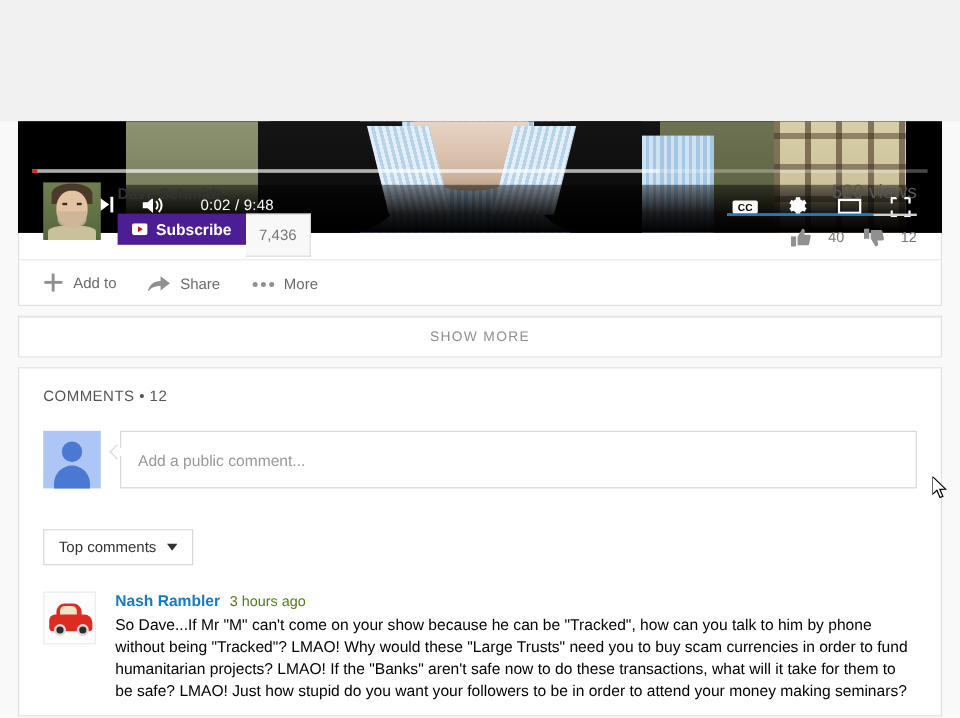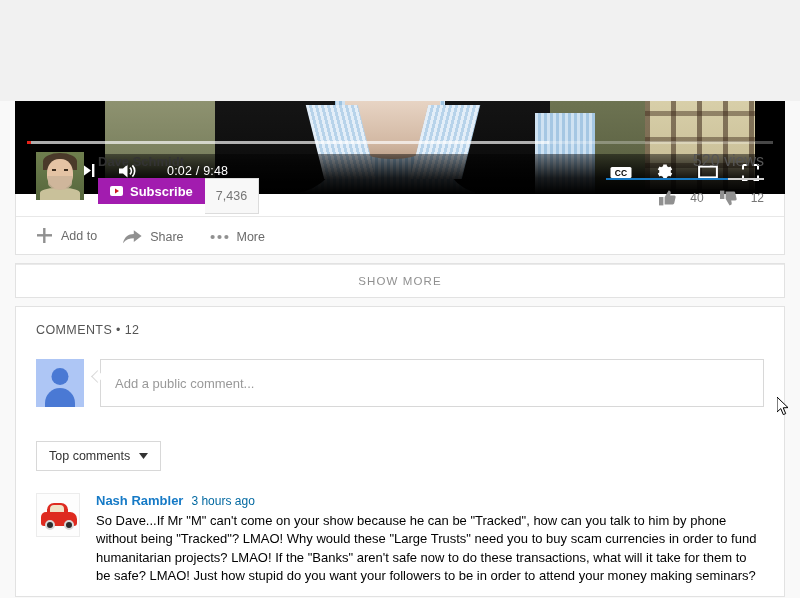--- a/index.html
+++ b/index.html
@@ -70,21 +70,21 @@
   .oa-hair { position: absolute; left: 7px; top: 1px; width: 34px; height: 17px; background: #4a3a2a; border-radius: 50% 50% 0 0; }
   .oa-face { position: absolute; left: 11px; top: 7px; width: 26px; height: 30px; background: #e4c3a4; border-radius: 46%; }
   .oa-eye-l { position: absolute; left: 16px; top: 17px; width: 4px; height: 2px; background: #3a2b1d; }
   .oa-eye-r { position: absolute; left: 28px; top: 17px; width: 4px; height: 2px; background: #3a2b1d; }
   .oa-beard { position: absolute; left: 12px; top: 24px; width: 24px; height: 14px; background: #cbb49a; border-radius: 0 0 50% 50%; opacity: .85; }
   .oa-body { position: absolute; left: 4px; bottom: 0; width: 40px; height: 12px; background: #c9c19a; border-radius: 40% 40% 0 0; }
 
   .owner-info { margin-left: 14px; padding-top: 2px; }
   .owner-name { font-size: 13px; font-weight: bold; color: #333; }
   .sub-row { display: flex; align-items: stretch; margin-top: 9px; height: 26px; }
-  .subscribe-btn { background: #a21caf; color: #fff; font-size: 13px; font-weight: bold;
+  .subscribe-btn { background: #4c1d95; color: #fff; font-size: 13px; font-weight: bold;
     display: flex; align-items: center; gap: 7px; padding: 0 12px; cursor: pointer; }
   .sub-count { background: #f8f8f8; border: 1px solid #dcdcdc; border-left: none;
     color: #767676; font-size: 12.5px; display: flex; align-items: center; padding: 17px 11px; }
 
   .views-block { position: absolute; right: 20px; top: 8px; width: 158px; text-align: right; }
   .views-count { font-size: 16px; color: #555; font-weight: 300; }
   .ratio-bar { margin-top: 8px; height: 2px; background: #d0d0d0; position: relative; }
   .ratio-bar .liked { position: absolute; left: 0; top: 0; height: 100%; background: #167ac6; }
   .ld-row { margin-top: 10px; display: flex; justify-content: flex-end; align-items: center; gap: 16px; }
   .ld-item { display: flex; align-items: center; gap: 14px; cursor: pointer; color: #909090; }
@@ -133,21 +133,21 @@
   .car-win { position: absolute; left: 13px; bottom: 24px; width: 14px; height: 7px;
     background: #f0e3c8; border-radius: 4px 4px 0 0; }
   .car-wheel-l { position: absolute; left: 8px; bottom: 6px; width: 10px; height: 10px;
     border-radius: 50%; background: #2c2c2c; border: 2px solid #d8d8d8; }
   .car-wheel-r { position: absolute; left: 27px; bottom: 6px; width: 10px; height: 10px;
     border-radius: 50%; background: #2c2c2c; border: 2px solid #d8d8d8; }
 
   .comment-body { margin-left: 16px; flex: 1; }
   .comment-meta { display: flex; align-items: baseline; gap: 8px; }
   .comment-author { font-size: 13px; font-weight: bold; color: #167ac6; cursor: pointer; }
-  .comment-time { font-size: 12px; color: #0369a1; }
+  .comment-time { font-size: 12px; color: #4d7c0f; }
   .comment-text { font-size: 13px; color: #030303; line-height: 1.42; margin-top: 4px; }
 
   .cursor { position: absolute; left: 777px; top: 296px; width: 14px; height: 20px; pointer-events: none; }
 </style>
 </head>
 <body>
 
 <div class="page">
 
   <div class="player-wrap">

